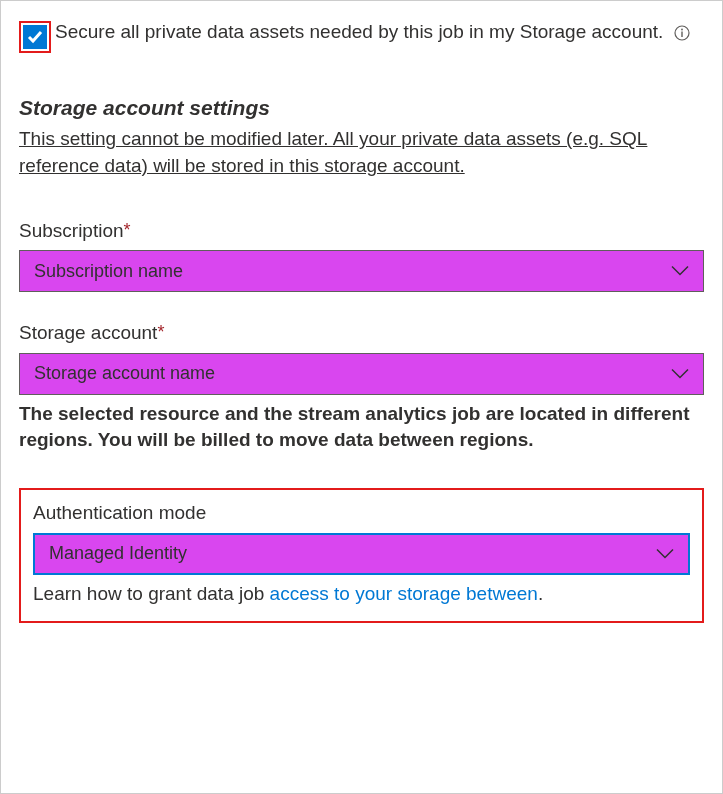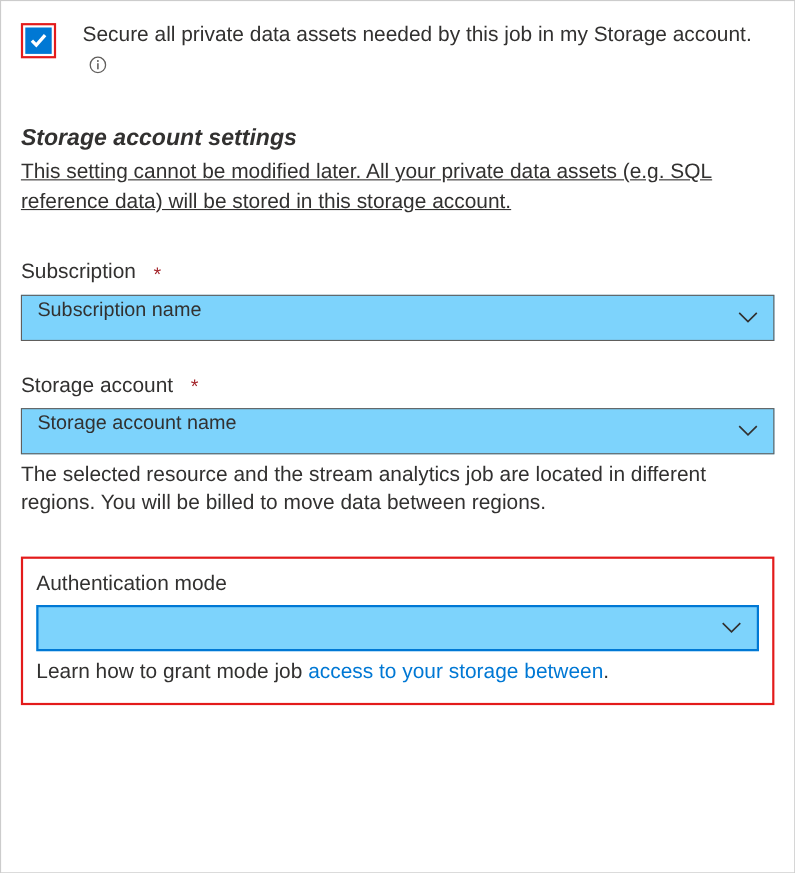--- a/index.html
+++ b/index.html
@@ -14,21 +14,21 @@
     background: #fff;
     width: 723px;
     height: 794px;
     border: 1px solid #ccc;
     padding: 18px;
     line-height: 1.4;
   }
   .row-check {
     display: flex;
     align-items: flex-start;
-    gap: 24px;
+    gap: 4px;
     margin-bottom: 40px;
   }
   .checkbox-wrap {
     width: 32px;
     height: 32px;
     border: 2px solid #E31B1B;
     display: flex;
     align-items: center;
     justify-content: center;
     flex-shrink: 0;
@@ -79,37 +79,37 @@
     text-decoration: underline;
   }
   .field {
     margin-bottom: 28px;
   }
   .field-label {
     font-size: 19px;
     color: #323130;
     margin-bottom: 6px;
     display: flex;
-    align-items: flex-end;
-    gap: 16px;
+    align-items: flex-start;
+    gap: 0;
   }
   .asterisk {
     color: #A4262C;
     font-size: 18px;
   }
   .select {
     width: 100%;
     height: 42px;
     border: 1px solid #605E5C;
-    background: #7dd3fc;
+    background: #d946ef;
     padding: 0 40px 0 14px;
     font-size: 18px;
     color: #323130;
     display: flex;
-    align-items: flex-start;
+    align-items: center;
     cursor: pointer;
     position: relative;
   }
   .select.blue-border {
     border: 2px solid #0078D4;
   }
   .chevron {
     position: absolute;
     right: 14px;
     top: 50%;
@@ -120,20 +120,21 @@
     height: 12px;
     stroke: #323130;
     stroke-width: 1.5;
     fill: none;
   }
   .helper {
     font-size: 19px;
     color: #323130;
     margin-top: 6px;
     line-height: 1.4;
+    font-weight: bold;
   }
   .highlight-box {
     border: 2px solid #E31B1B;
     padding: 10px 12px 14px 12px;
     margin-top: 34px;
   }
   .highlight-box .field-label {
     margin-bottom: 6px;
   }
   .learn {
@@ -199,22 +200,23 @@
           <polyline points="1,2 9,10 17,2"></polyline>
         </svg>
     </span>
   </div>
   <div class="helper">The selected resource and the stream analytics job are located in different regions. You will be billed to move data between regions.</div>
 </div>
 
 <div class="highlight-box">
   <div class="field-label">Authentication mode</div>
   <div class="select blue-border">
+    <span>Managed Identity</span>
     <span class="chevron">
       <svg viewBox="0 0 18 12">
           <polyline points="1,2 9,10 17,2"></polyline>
         </svg>
     </span>
   </div>
   <div class="learn">
-    <span>Learn how to grant mode job </span><a class="link">access to your storage between</a><span>.</span>
+    <span>Learn how to grant data job </span><a class="link">access to your storage between</a><span>.</span>
   </div>
 </div>
 
 </body></html>

